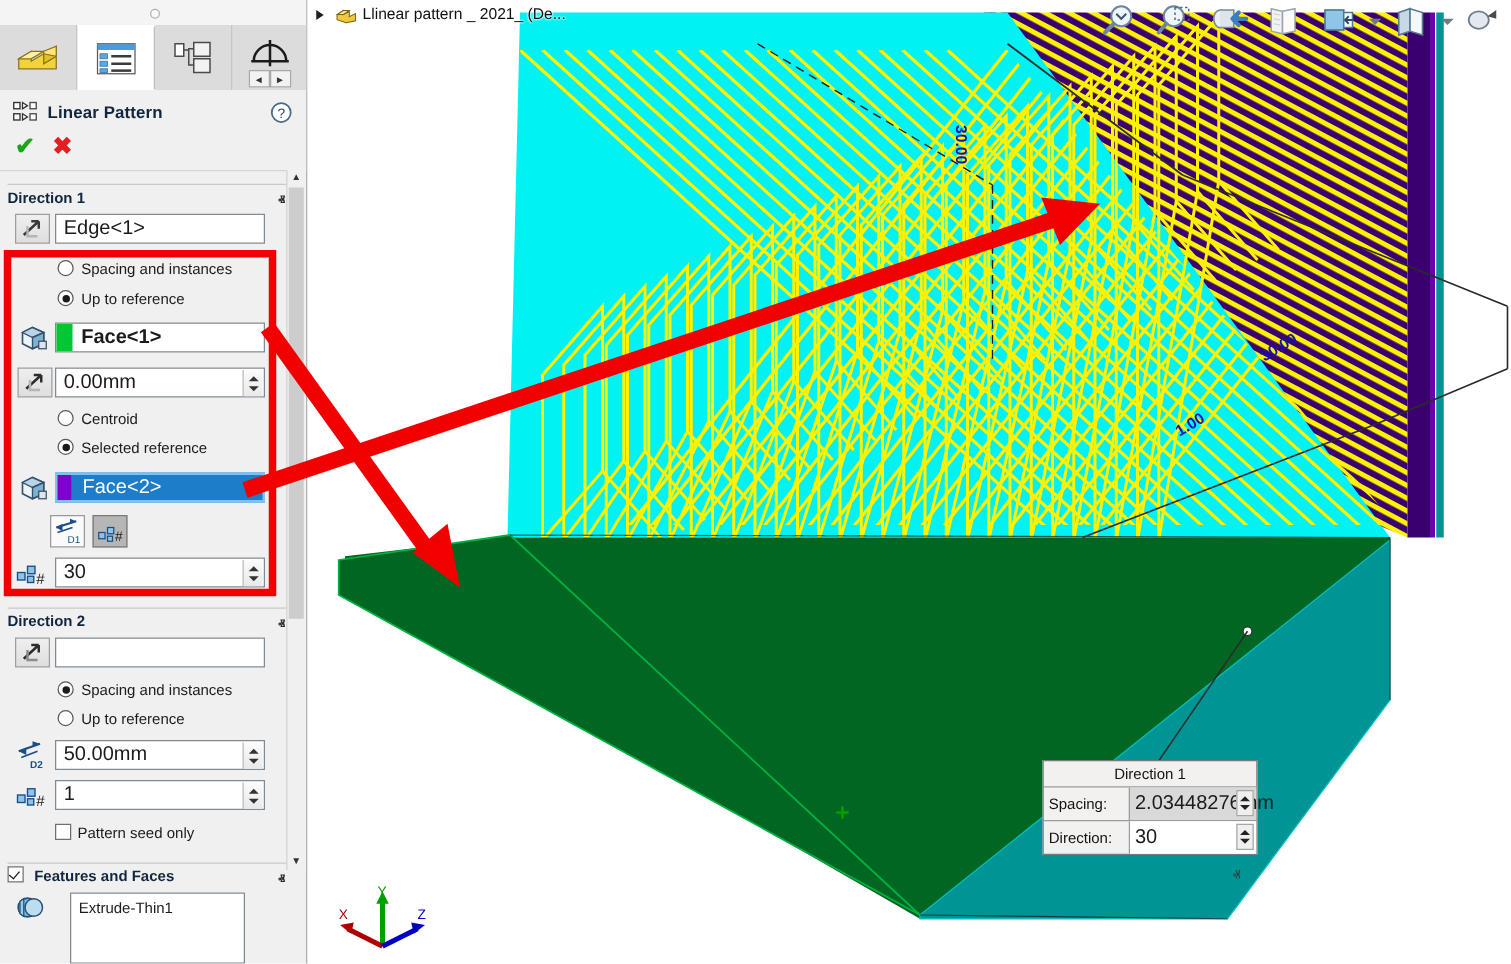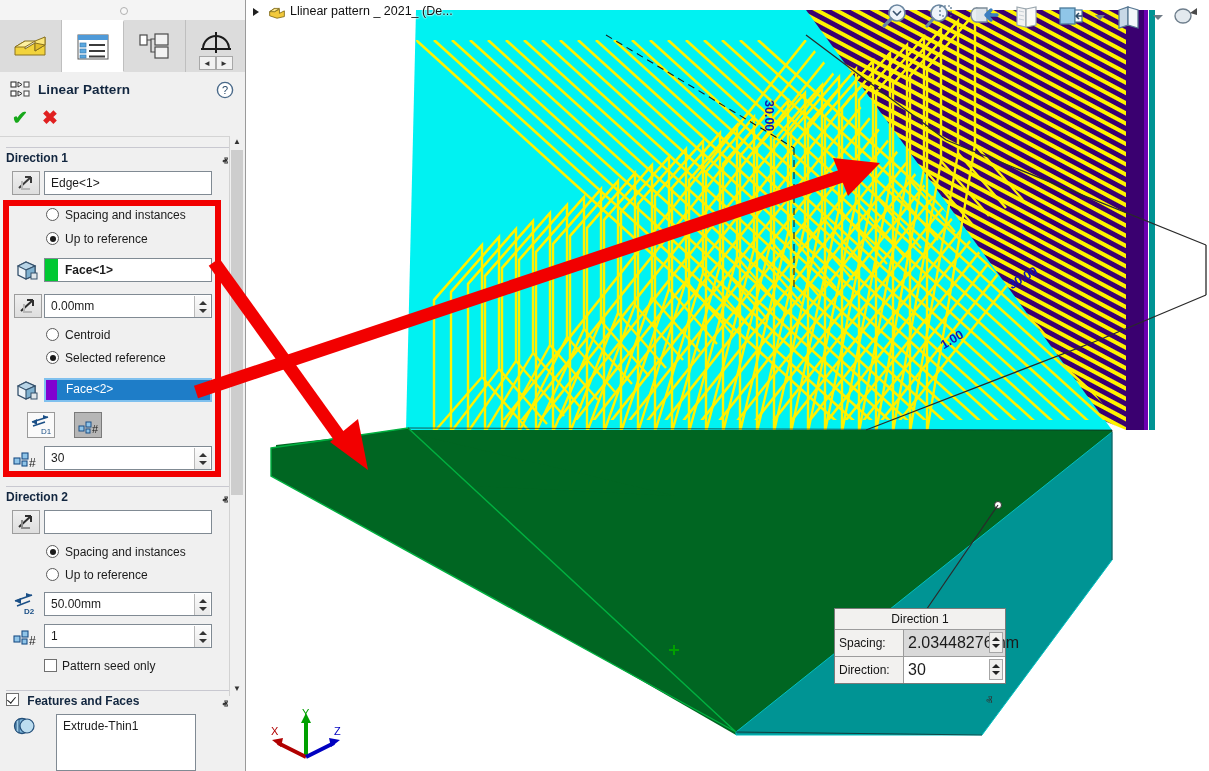--- a/index.html
+++ b/index.html
@@ -170,21 +170,21 @@
     border-width: 0 1.6px 1.6px 0;
     transform: rotate(40deg);
   }
 
   .fld {
     position: absolute;
     box-sizing: border-box;
     background: #ffffff;
     border: 1px solid #808a93;
     height: 24px;
-    font-size: 12px;
+    font-size: 16px;
     line-height: 22px;
     padding-left: 6px;
     color: #1b1b1b;
     overflow: hidden;
     white-space: nowrap;
   }
   .fld.sel {
     background: #1e7dc8;
     border: 2px solid #7fc0ee;
     color: #ffffff;
@@ -570,21 +570,21 @@
         <polygon points="4,8 12,4 21,8 12,12" fill="#b9d4e6" stroke="#34506b" stroke-width="1.1"></polygon>
         <polygon points="12,12 21,8 21,17 12,21" fill="#7fb0cf" stroke="#34506b" stroke-width="1.1"></polygon>
         <rect x="17" y="15" width="6" height="6" fill="#dfe6ea" stroke="#34506b" stroke-width="1"></rect>
       </svg>
     </div>
     <div class="fld sel" style="left:44px; top:378px; width:168px;">
       <span class="swatch" style="background:#8000d0; width:11px;"></span>
       <span style="position:absolute; left:20px; top:0; line-height:19px;">Face&lt;2&gt;</span>
     </div>
 
-    <div style="position:absolute; left:27px; top:412px; width:28px; height:26px; background:#fafafa; border:1px solid #9a9a9a; box-sizing:border-box;">
+    <div style="position:absolute; left:40px; top:412px; width:28px; height:26px; background:#fafafa; border:1px solid #9a9a9a; box-sizing:border-box;">
       <svg width="24" height="22" viewBox="0 0 24 22" style="margin:1px">
         <path d="M3 8 L19 3" stroke="#1a4f86" stroke-width="1.6" fill="none"></path>
         <path d="M3 8 l5 -3 l0 6 z" fill="#1a4f86"></path>
         <path d="M19 3 l-5 2 l0 -4 z" fill="#1a4f86"></path>
         <path d="M4 12 L16 8" stroke="#1a4f86" stroke-width="1.4" fill="none"></path>
         <text x="12" y="20" font-size="8" fill="#1a4f86" font-family="Liberation Sans, sans-serif">D1</text>
       </svg>
     </div>
     <div style="position:absolute; left:74px; top:412px; width:28px; height:26px; background:#b6b6b6; border:1px solid #7a7a7a; box-sizing:border-box;">
       <svg width="24" height="22" viewBox="0 0 24 22" style="margin:1px">

